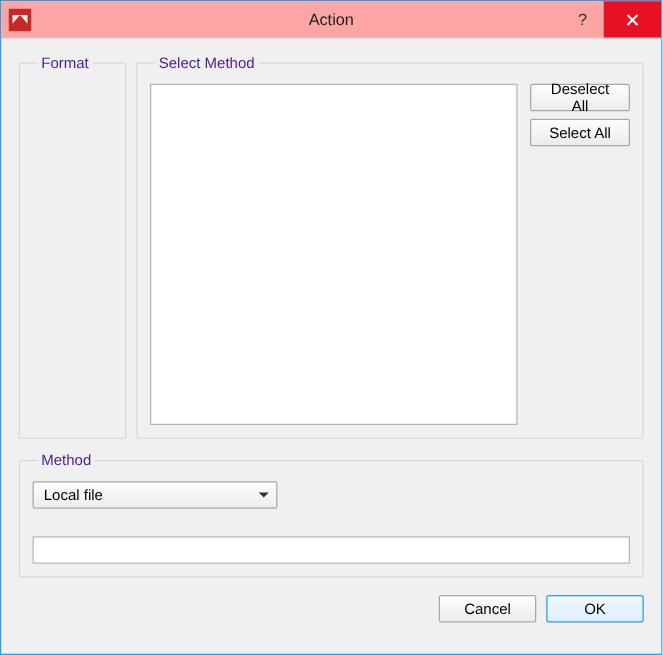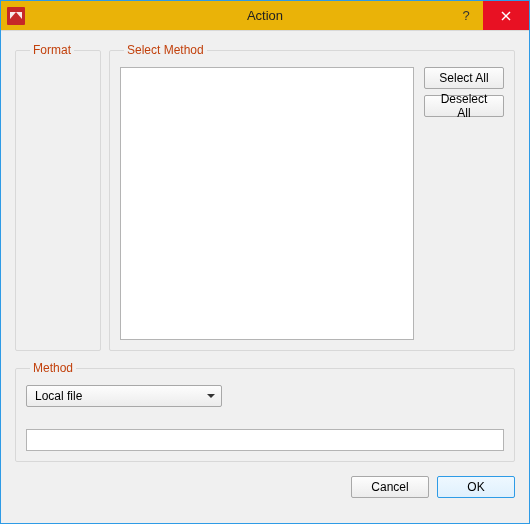--- a/index.html
+++ b/index.html
@@ -15,21 +15,21 @@
   .window {
     width: 530px;
     height: 524px;
     border: 1px solid #2e9be6;
     background: #f0f0f0;
     display: flex;
     flex-direction: column;
   }
   .titlebar {
     height: 30px;
-    background: #eab308;
+    background: #fca5a5;
     display: flex;
     align-items: center;
     position: relative;
     border-bottom: 1px solid #d9d9d9;
   }
   .appicon {
     width: 18px;
     height: 18px;
     background: #c62828;
     margin-left: 6px;
@@ -92,21 +92,21 @@
   }
   fieldset.panel {
     border: 1px solid #d8d8d8;
     border-radius: 2px;
     margin: 0;
     padding: 10px 10px 10px 10px;
     background: #f0f0f0;
   }
   fieldset.panel > legend {
     font-size: 12px;
-    color: #c2410c;
+    color: #4c1d95;
     padding: 0 3px;
     margin-left: 4px;
   }
   .format-panel {
     width: 86px;
   }
   .fields-panel {
     flex: 1;
     display: flex;
     gap: 10px;
@@ -247,22 +247,22 @@
     <div class="toprow">
 
       <fieldset class="panel format-panel">
         <legend>Format</legend>
       </fieldset>
 
       <fieldset class="panel fields-panel">
         <legend>Select Method</legend>
         <div class="listbox"></div>
         <div class="side-buttons">
+          <button class="btn">Deselect All</button>
           <button class="btn">Select All</button>
-          <button class="btn">Deselect All</button>
         </div>
       </fieldset>
 
     </div>
 
     <fieldset class="panel method-panel">
       <legend>Method</legend>
       <div class="method-body">
         <div class="select">
           <span>Local file</span>

